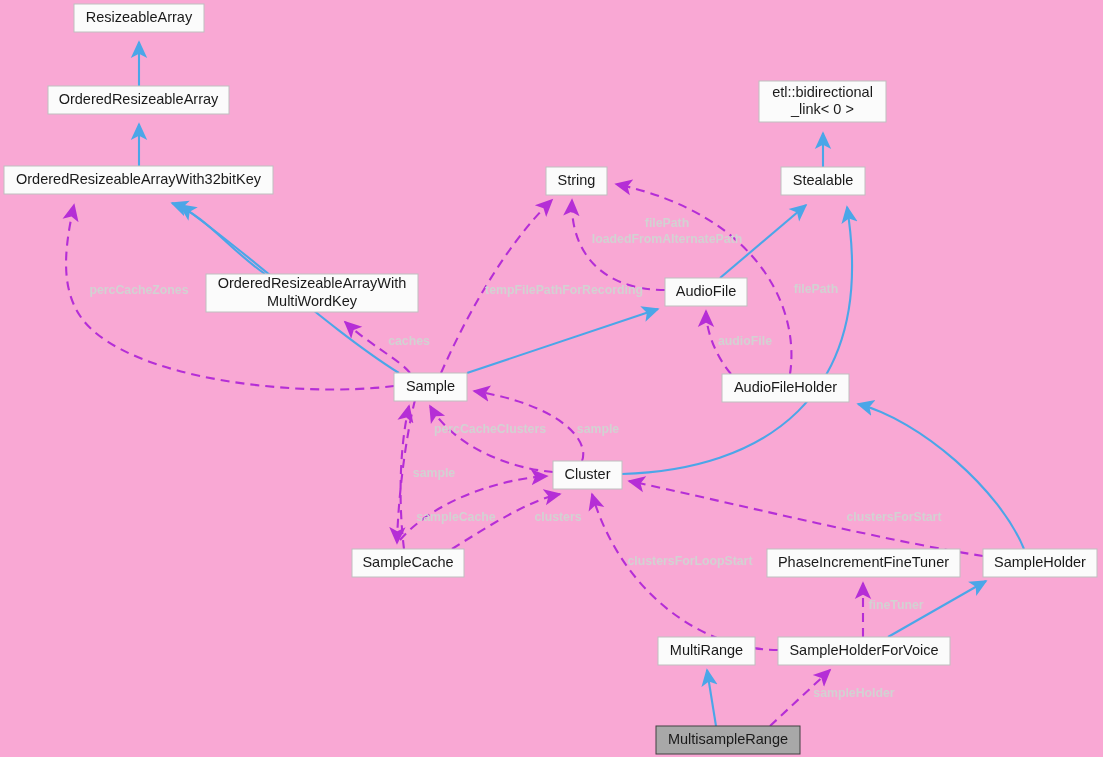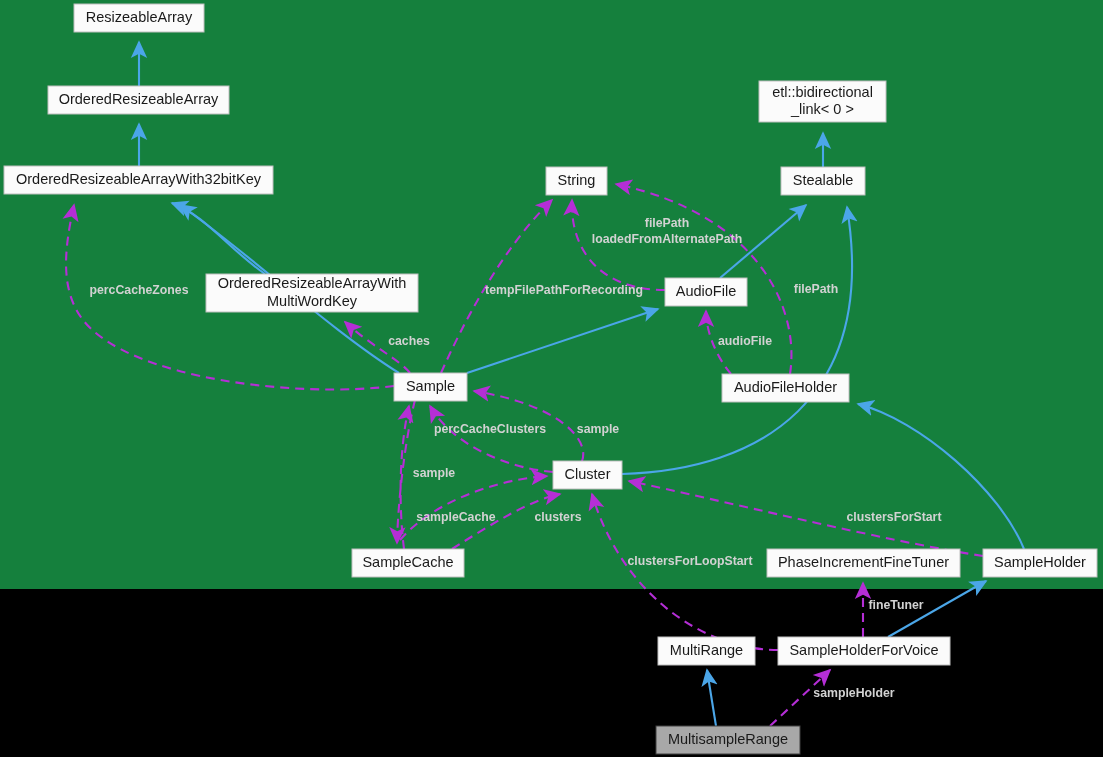--- a/index.html
+++ b/index.html
@@ -9,22 +9,22 @@
   }
   body {
     width: 1103px;
     height: 757px;
     overflow: hidden;
     font-family: "Liberation Sans", sans-serif;
   }
   #diagram-root {
     position: relative;
     width: 1103px;
-    height: 589px;
-    background: #15803d;
+    height: 757px;
+    background: #f9a8d4;
     text-align: right;
   }
   svg#graph {
     position: absolute;
     left: 0;
     top: 0;
     width: 1103px;
     height: 757px;
     display: block;
   }

